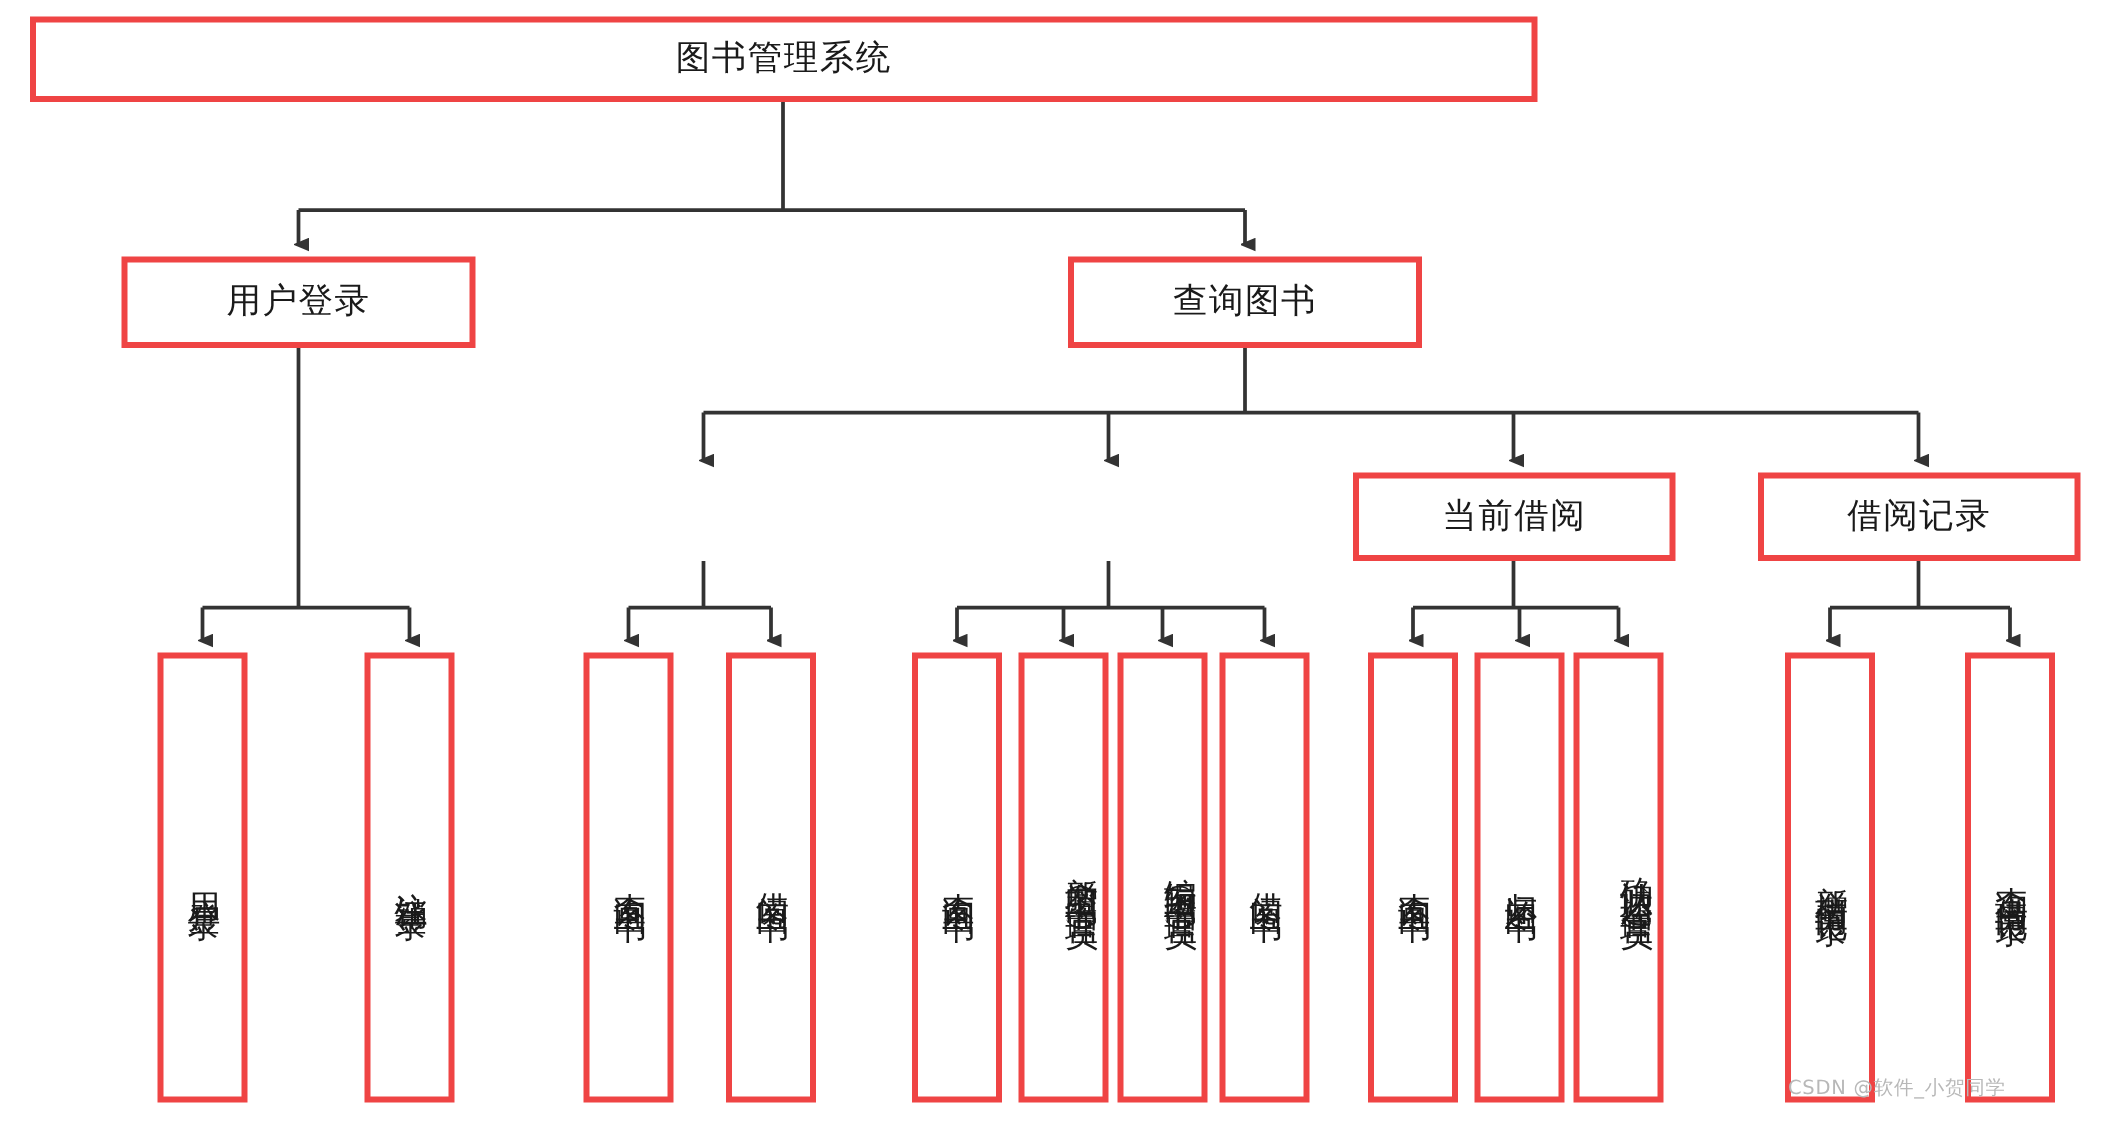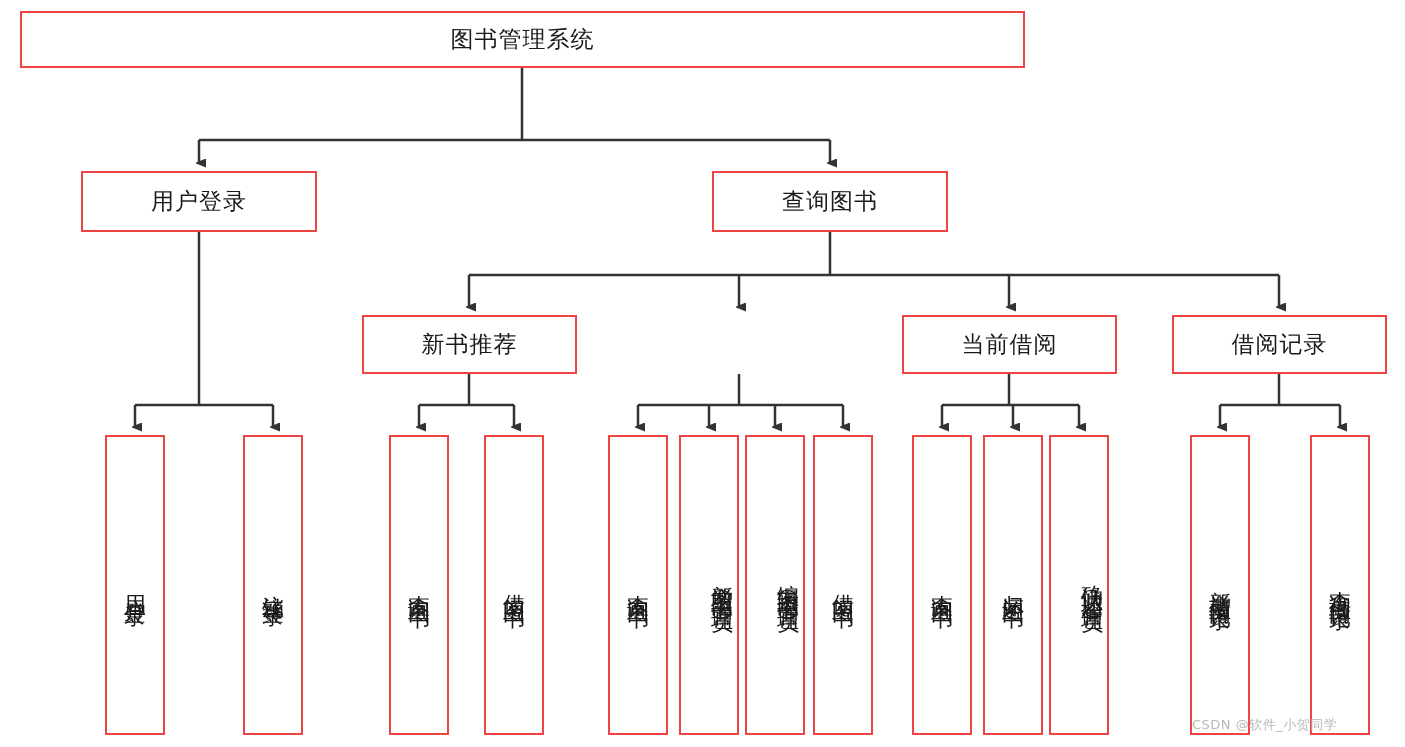--- a/index.html
+++ b/index.html
@@ -19,21 +19,21 @@
     position: absolute;
     left: 0;
     top: 0;
     width: 1405px;
     height: 747px;
     pointer-events: none;
   }
   .node {
     position: absolute;
     box-sizing: border-box;
-    border: 2px solid #ef4444;
+    border: 4px solid #ef4444;
     background: #ffffff;
     display: flex;
     align-items: center;
     justify-content: center;
     color: #1a1a1a;
   }
   .node.horiz {
     font-size: 23px;
     line-height: 1.2;
     letter-spacing: 1px;
@@ -117,23 +117,20 @@
     <span>图书管理系统</span>
   </div>
 
   <div class="node horiz" style="left:81px;top:171px;width:236px;height:61px;">
     <span>用户登录</span>
   </div>
   <div class="node horiz" style="left:712px;top:171px;width:236px;height:61px;">
     <span>查询图书</span>
   </div>
 
-  <div class="node horiz" style="left:362px;top:315px;width:215px;height:59px;">
-    <span>新书推荐</span>
-  </div>
   <div class="node horiz" style="left:902px;top:315px;width:215px;height:59px;">
     <span>当前借阅</span>
   </div>
   <div class="node horiz" style="left:1172px;top:315px;width:215px;height:59px;">
     <span>借阅记录</span>
   </div>
 
   <div class="node vert" style="left:105px;top:435px;width:60px;height:300px;">
     <span>用户登录</span>
   </div>

